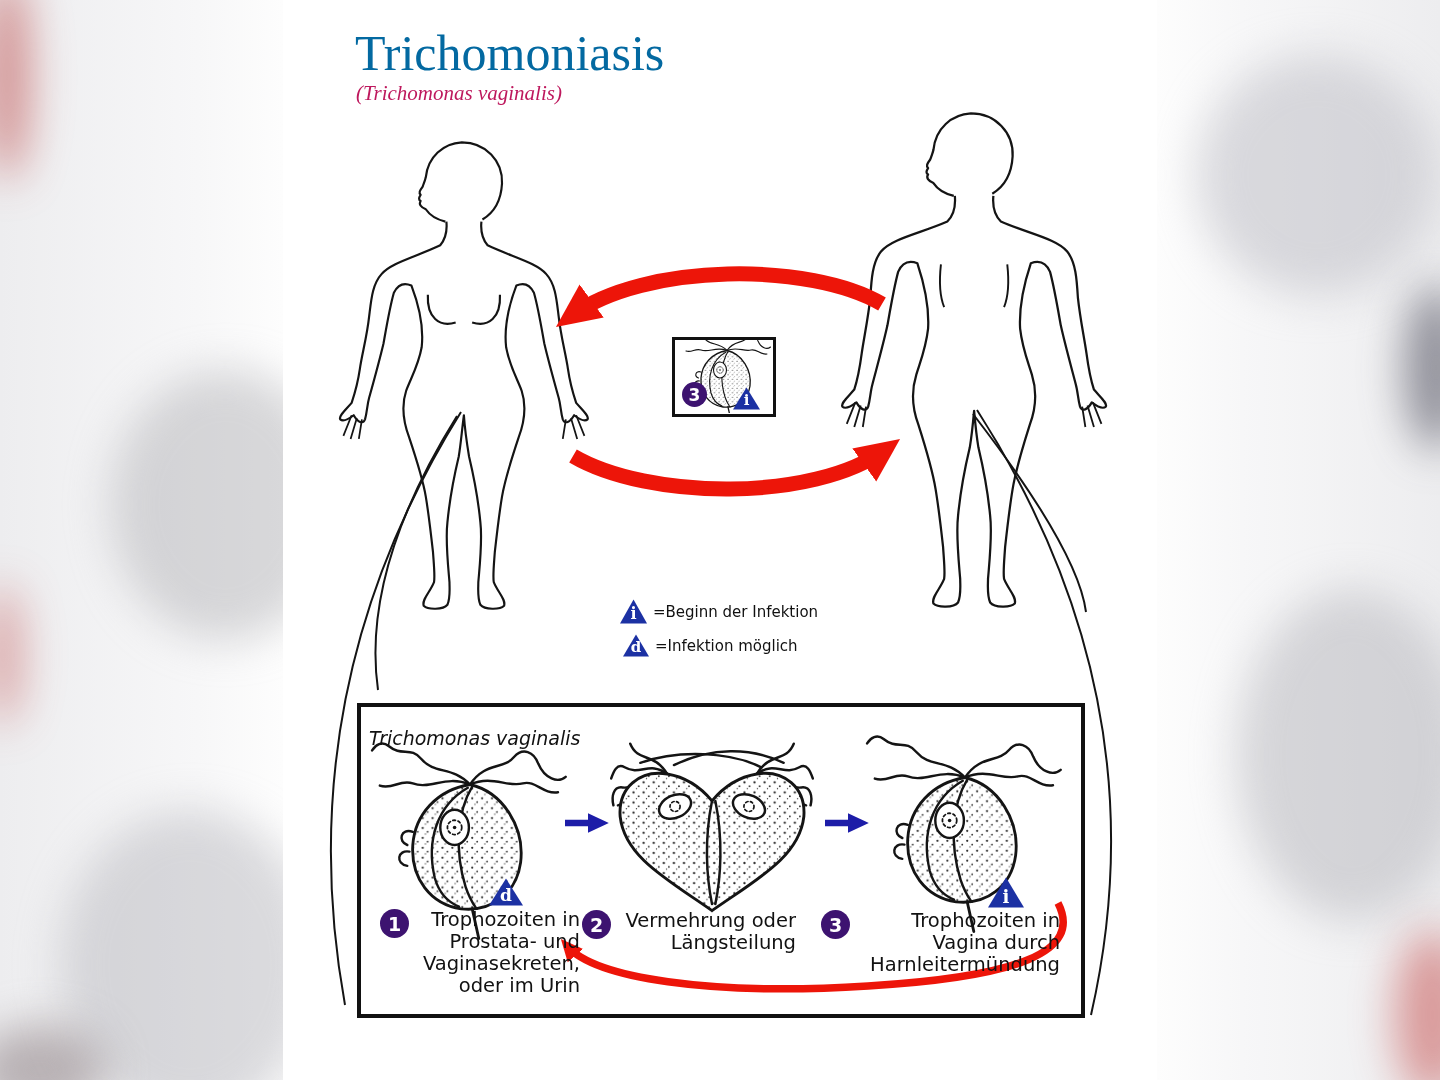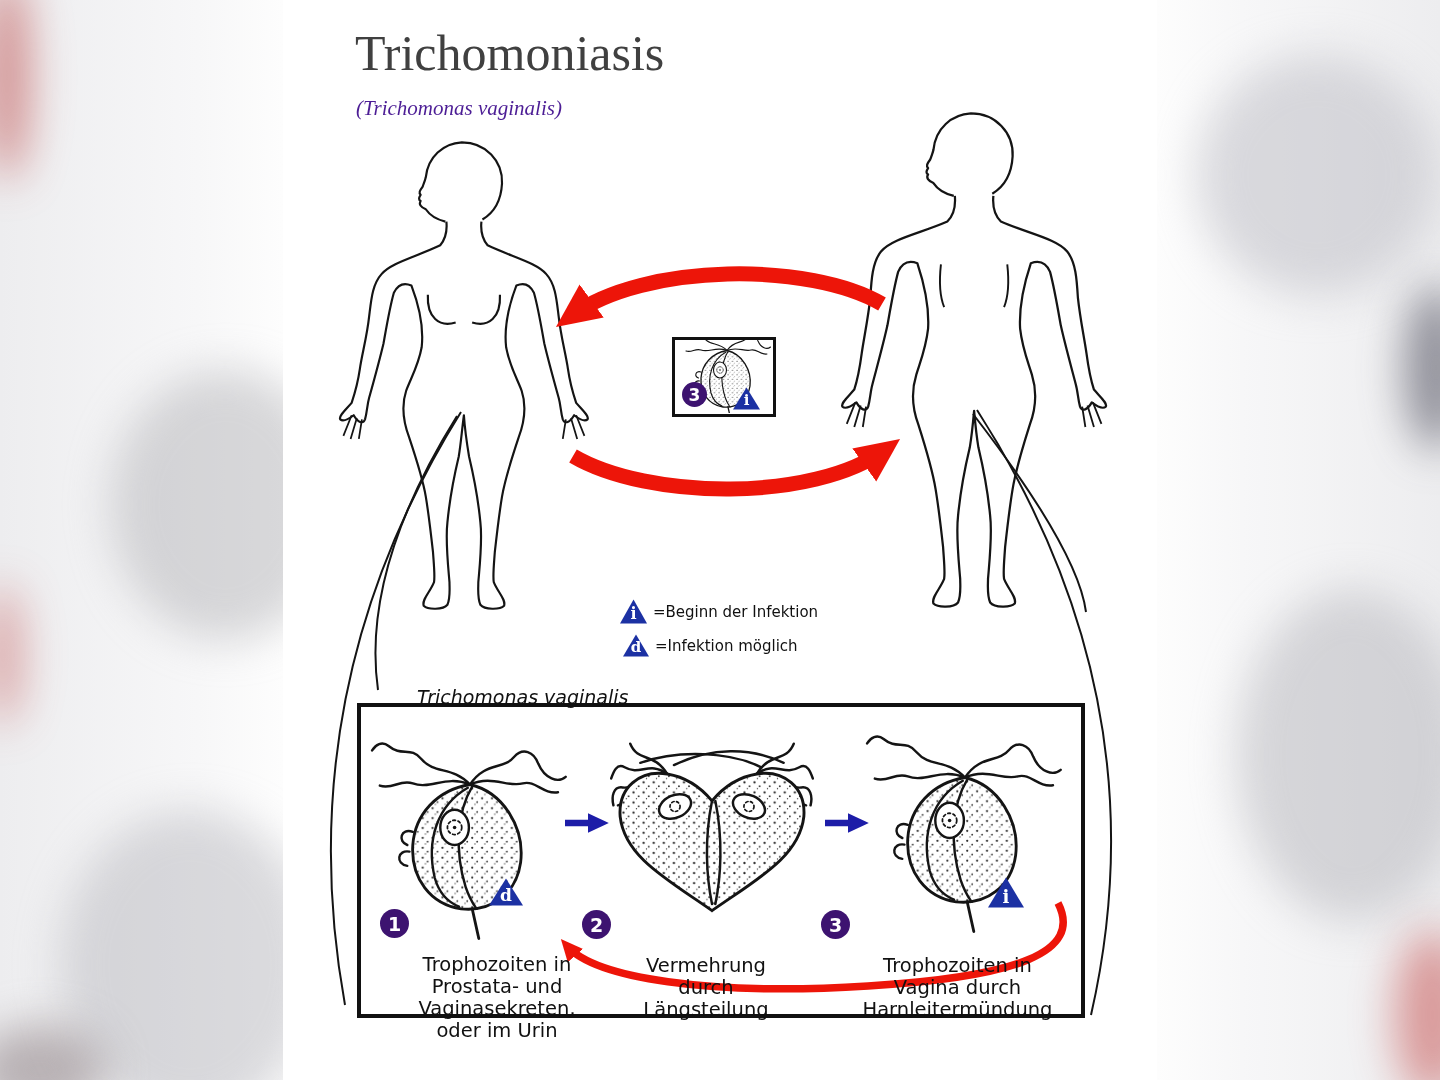--- a/index.html
+++ b/index.html
@@ -23,21 +23,21 @@
   .tri{display:flex;align-items:flex-end;justify-content:center;
        clip-path:polygon(50% 2%,100% 98%,0% 98%);color:#fff;font-weight:bold;
        font-family:"DejaVu Serif","Liberation Serif",serif;line-height:1;padding-bottom:2px;box-sizing:border-box;}
   
   .legend-row{position:absolute;display:flex;align-items:center;gap:6px;color:#111;}
   .legend-row .txt{font-size:15px;}
   
   #cycle-box{position:absolute;border:4px solid #111;background:transparent;box-sizing:border-box;}
   .box-title{font-style:italic;font-size:19px;color:#111;}
   .stage-row{position:absolute;display:flex;align-items:flex-start;gap:5px;color:#111;}
-  .stage-text{text-align:center;font-size:19.5px;line-height:22px;margin-top:45px;}
+  .stage-text{text-align:right;font-size:19.5px;line-height:22px;}
   .stage-text span{display:block;}
   
   #center-box{position:absolute;border:3px solid #111;background:#fff;box-sizing:border-box;}
 </style>
 </head>
 <body>
 
 <div id="stage">
 
   <div class="bgstrip" id="bg-left">
@@ -49,22 +49,22 @@
   </div>
   <div class="bgstrip" id="bg-right">
     <div class="blob" style="left:248px;top:285px;width:62px;height:165px;background:rgba(62,62,78,.55);"></div>
     <div class="blob" style="left:40px;top:55px;width:240px;height:240px;background:rgba(192,192,198,.55);"></div>
     <div class="blob" style="left:80px;top:590px;width:230px;height:330px;background:rgba(182,182,188,.5);"></div>
     <div class="blob" style="left:238px;top:930px;width:75px;height:170px;background:rgba(188,34,30,.42);"></div>
   </div>
 
   <div id="page">
 
-    <div class="abs title" style="left:72px;top:28px;color:#404040;">Trichomoniasis</div>
-    <div class="abs subtitle" style="left:73px;top:96px;color:#4c1d95;text-align:center;">(Trichomonas vaginalis)</div>
+    <div class="abs title" style="left:72px;top:28px;color:#0369a1;">Trichomoniasis</div>
+    <div class="abs subtitle" style="left:73px;top:81px;color:#be185d;text-align:center;">(Trichomonas vaginalis)</div>
 
     <svg class="diagram-svg" width="874" height="1080" viewBox="0 0 874 1080">
       <defs>
         <pattern id="stip" width="9" height="9" patternUnits="userSpaceOnUse">
           <rect width="9" height="9" fill="#ffffff"></rect>
           <circle cx="2" cy="2.5" r="1" fill="#2a2a2a"></circle>
           <circle cx="6.5" cy="6" r="0.8" fill="#2a2a2a"></circle>
           <circle cx="4.5" cy="8" r="0.55" fill="#2a2a2a"></circle>
         </pattern>
         <marker id="redhead" viewBox="0 0 10 10" refX="5.5" refY="5" markerWidth="3.1" markerHeight="3.1" orient="auto">
@@ -162,38 +162,38 @@
     <div class="legend-row" style="left:337px;top:599px;">
       <span class="tri" style="width:27px;height:25px;background:#1c31a3;font-size:16px;">i</span>
       <span class="txt">=Beginn der Infektion</span>
     </div>
     <div class="legend-row" style="left:340px;top:634px;">
       <span class="tri" style="width:26px;height:23px;background:#1c31a3;font-size:15px;">d</span>
       <span class="txt">=Infektion möglich</span>
     </div>
 
     <div id="cycle-box" style="left:74px;top:703px;width:728px;height:315px;"></div>
-    <div class="abs box-title" style="left:86px;top:686px;margin-left:48px;">Trichomonas vaginalis</div>
+    <div class="abs box-title" style="left:86px;top:727px;">Trichomonas vaginalis</div>
 
     <span class="tri abs" style="left:206px;top:878px;width:34px;height:28px;background:#1c31a3;font-size:17px;">d</span>
     <span class="tri abs" style="left:705px;top:877px;width:36px;height:31px;background:#1c31a3;font-size:18px;">i</span>
 
     <div class="stage-row" style="left:97px;top:909px;">
       <span class="numcirc" style="width:29px;height:29px;background:#3d1370;font-size:19px;">1</span>
       <div class="stage-text" style="width:166px;">
         <span>Trophozoiten in</span>
         <span>Prostata- und</span>
         <span>Vaginasekreten,</span>
         <span>oder im Urin</span>
       </div>
     </div>
     <div class="stage-row" style="left:299px;top:910px;">
       <span class="numcirc" style="width:29px;height:29px;background:#3d1370;font-size:19px;">2</span>
       <div class="stage-text" style="width:180px;">
-        <span>Vermehrung durch</span>
+        <span>Vermehrung oder</span>
         <span>Längsteilung</span>
       </div>
     </div>
     <div class="stage-row" style="left:538px;top:910px;">
       <span class="numcirc" style="width:29px;height:29px;background:#3d1370;font-size:19px;">3</span>
       <div class="stage-text" style="width:205px;">
         <span>Trophozoiten in</span>
         <span>Vagina durch</span>
         <span>Harnleitermündung</span>
       </div>

